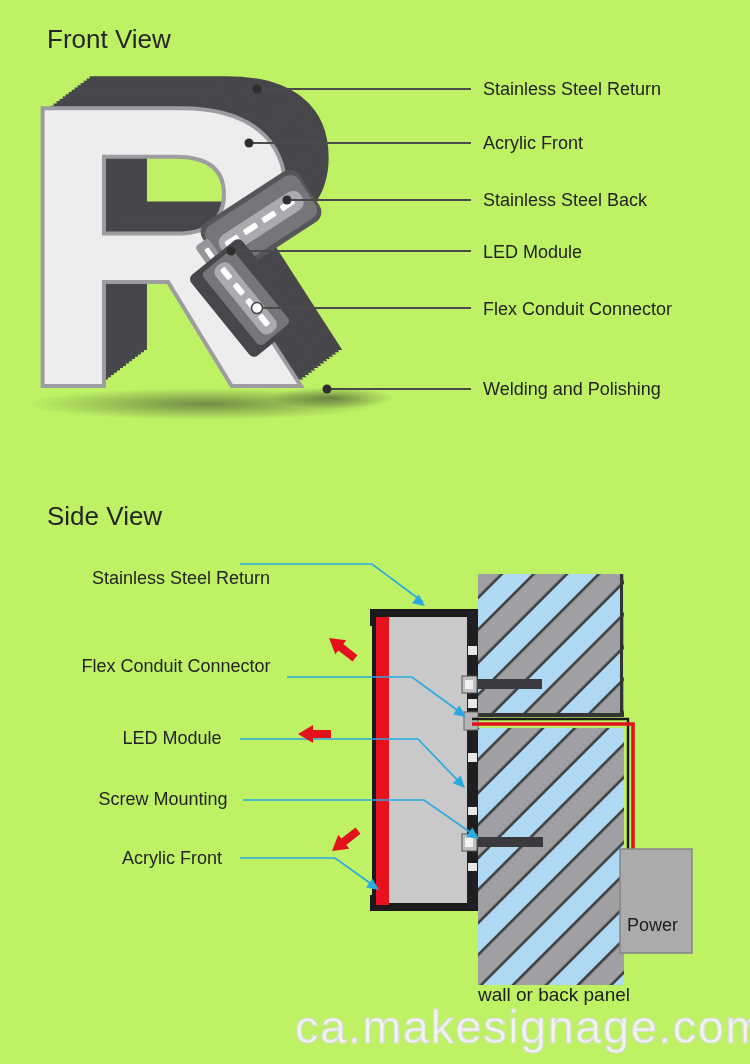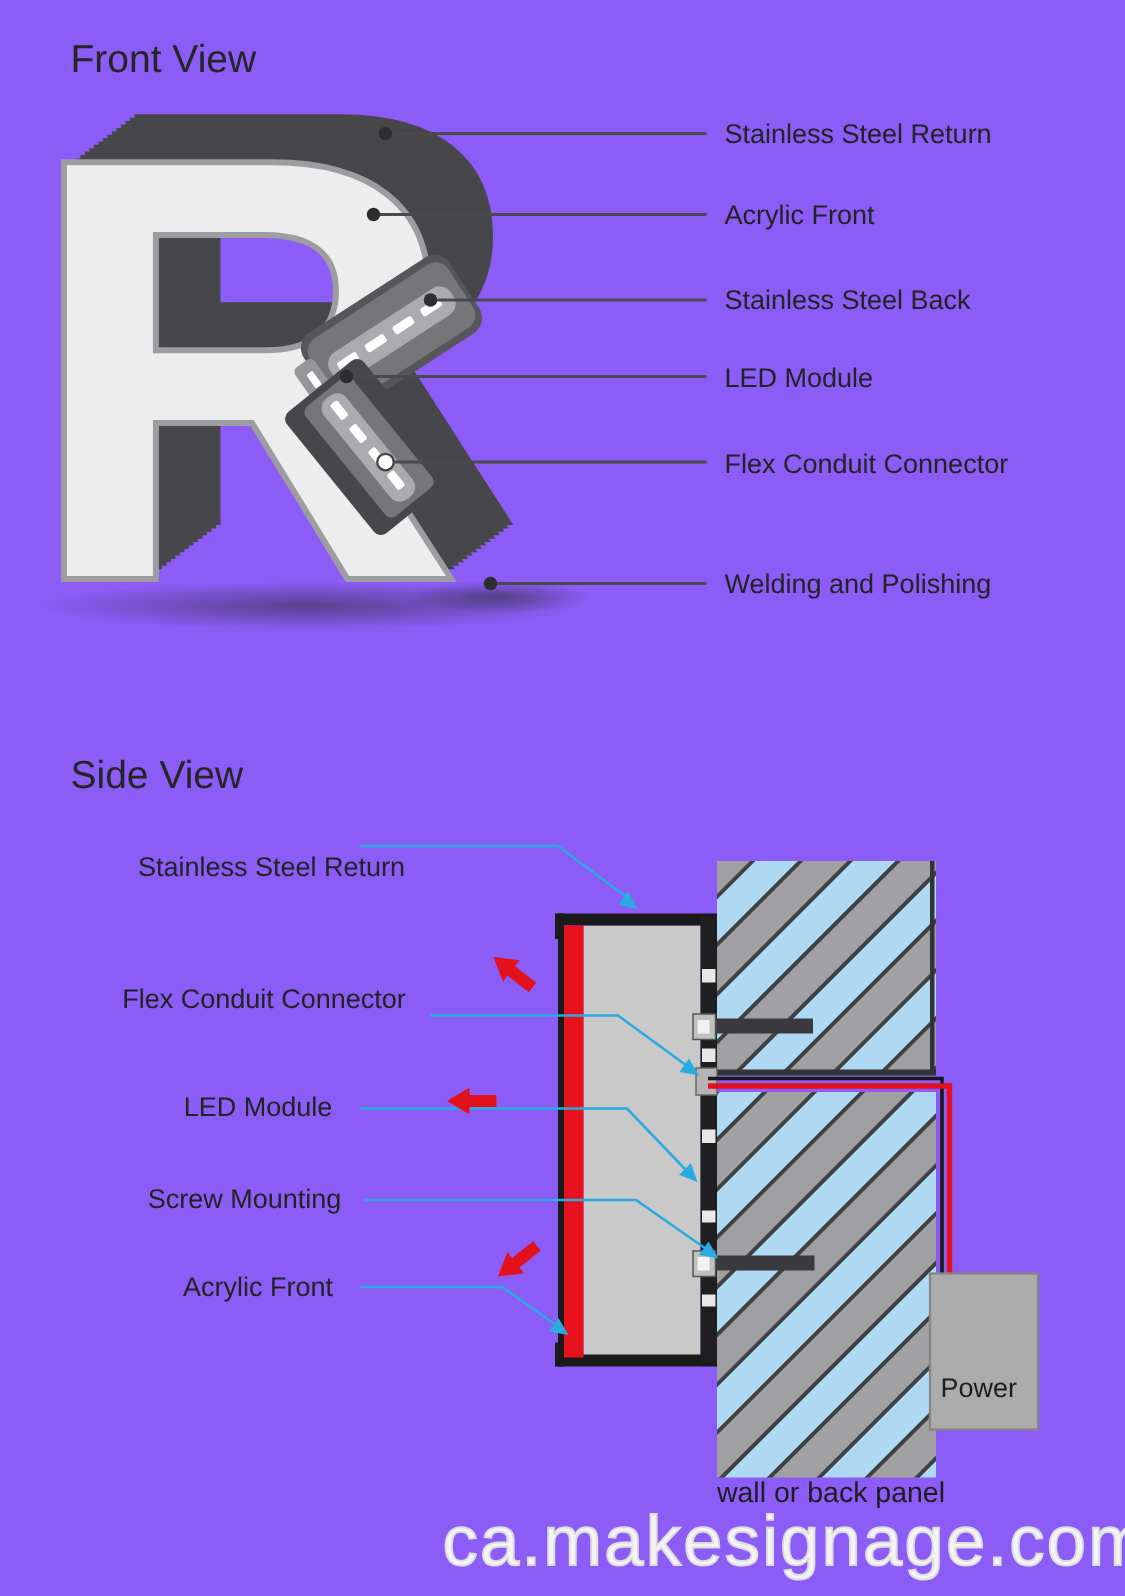--- a/index.html
+++ b/index.html
@@ -1,16 +1,16 @@
 <!DOCTYPE html>
 <html><head>
 <meta charset="utf-8">
 <style>
   html,body{margin:0;padding:0;background:#ffffff;}
-  .stage{position:relative;width:750px;height:1064px;background:#8b5cf6;overflow:hidden;
+  .stage{position:relative;width:750px;height:1064px;background:#bef264;overflow:hidden;
          font-family:"Liberation Sans", sans-serif;}
   svg text{font-family:"Liberation Sans","DejaVu Sans",sans-serif;}
   .title-text{font-size:26px;fill:#252525;}
   .callout-label{font-size:18px;fill:#232323;}
   .front-line{stroke:#4a4a4a;stroke-width:2;}
   .r-face{stroke:#9c9ca1;stroke-width:8;paint-order:stroke;}
   .r3d{font-size:398px;font-weight:bold;}
   .power-text{font-size:18px;fill:#1d1d1d;}
   .wall-text{font-size:19px;fill:#1d1d1d;}
   .watermark-text{font-size:47px;fill:#f3f3f3;stroke:#dcdcdc;stroke-width:1.2;letter-spacing:1.5px;}

